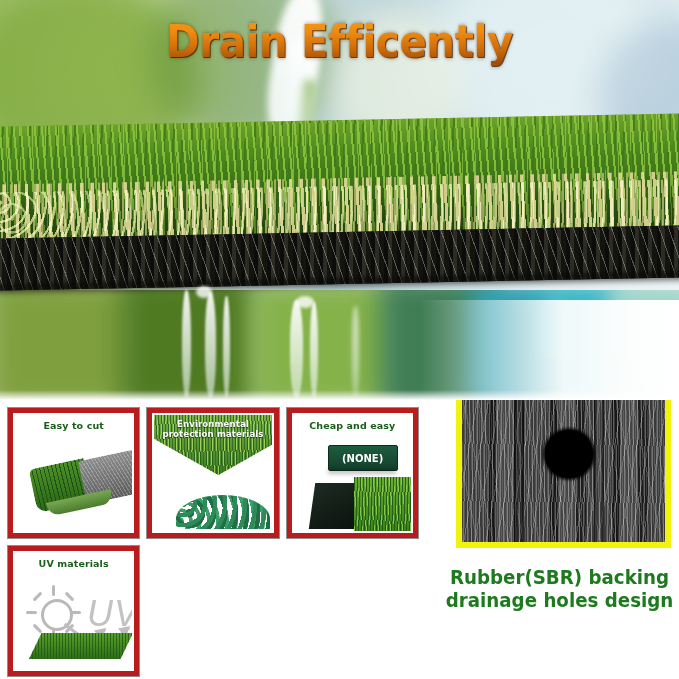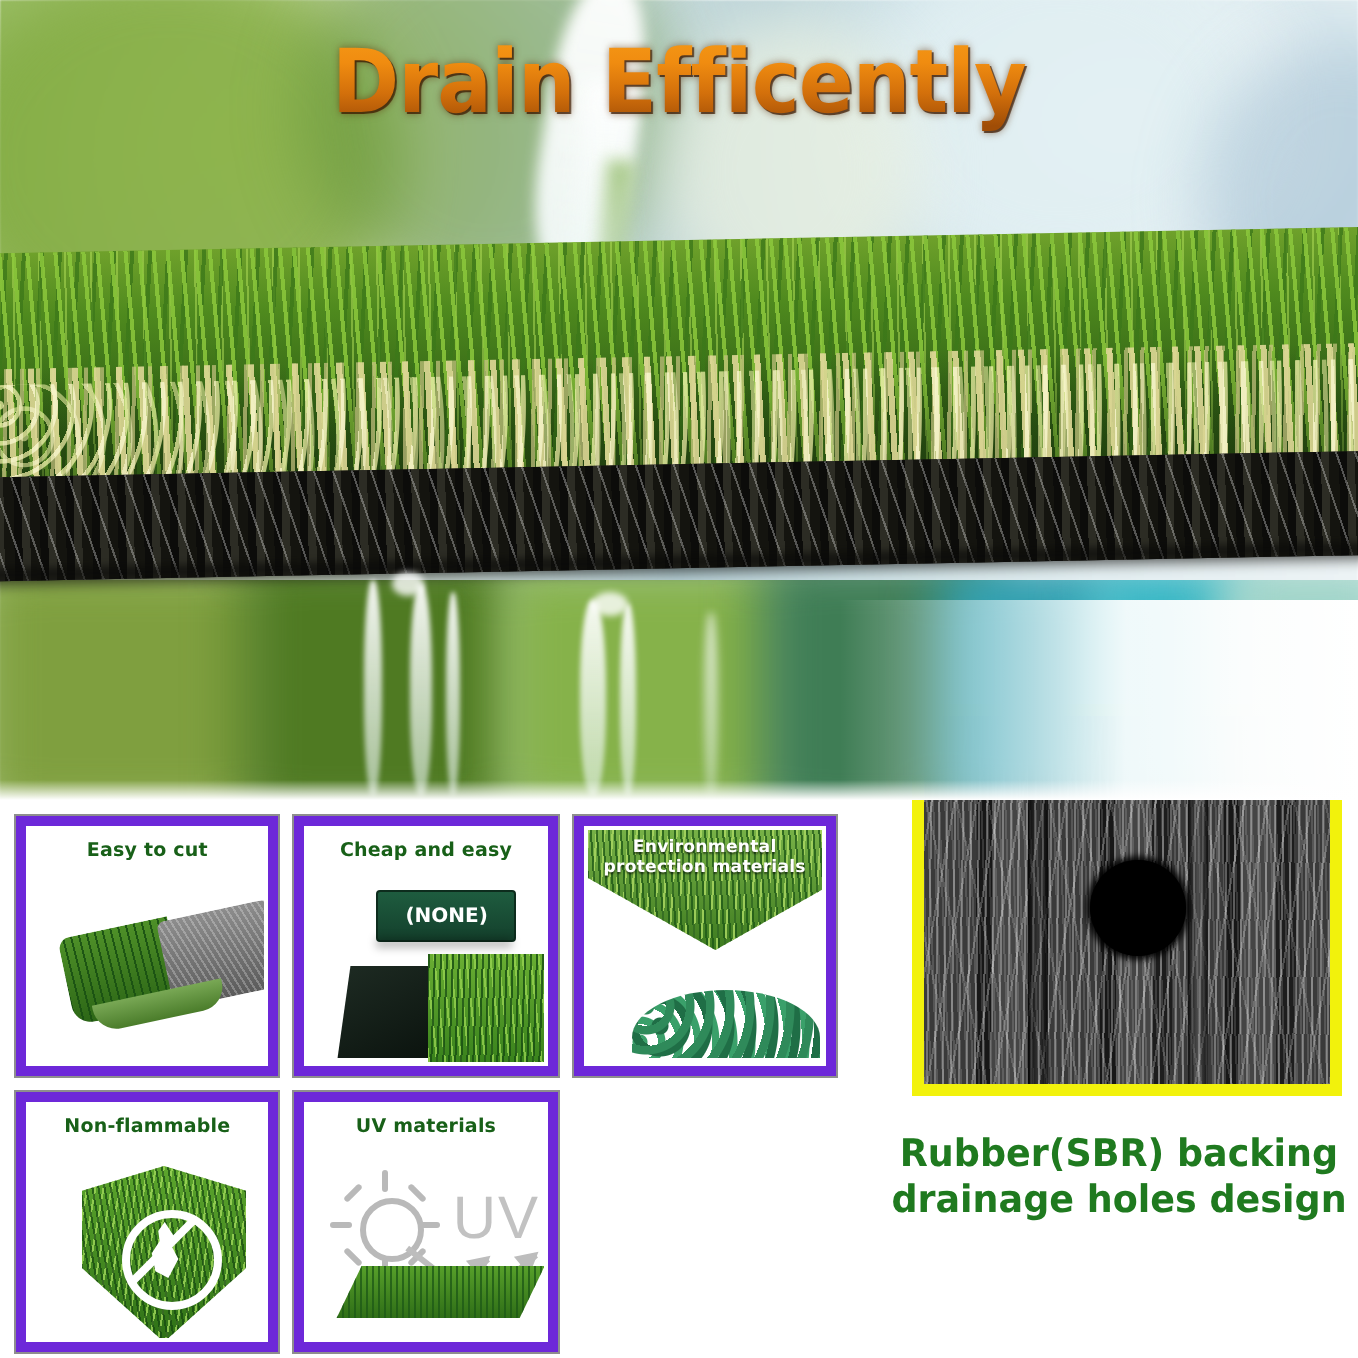--- a/index.html
+++ b/index.html
@@ -93,21 +93,21 @@
   .bk6{left:545px;top:-10px;width:80px;height:130px;background:#35b6c4;}
   .bk7{left:610px;top:-10px;width:90px;height:130px;background:#9fd4c8;}
   .hero-fade{position:absolute;left:420px;top:300px;width:260px;height:104px;z-index:5;
     background:linear-gradient(90deg,rgba(255,255,255,0),rgba(255,255,255,.92) 55%,#fff 100%);}
   .hero-bottom-fade{position:absolute;left:0;bottom:0;width:679px;height:10px;z-index:5;
     background:linear-gradient(180deg,rgba(255,255,255,0),#fff);}
 
   
   .grid{position:absolute;left:8px;top:408px;width:410px;height:268px;
     display:grid;grid-template-columns:repeat(3,1fr);grid-template-rows:repeat(2,1fr);gap:8px 8px;}
-  .cell{position:relative;background:#ffffff;border:5px solid #6d28d9;outline:1px solid #8e8e8e;
+  .cell{position:relative;background:#ffffff;border:5px solid #b91c1c;outline:1px solid #8e8e8e;
     overflow:hidden;box-sizing:border-box;}
   .cell-inner{position:absolute;inset:2px;background:#fff;overflow:hidden;}
   .cap{position:absolute;left:0;right:0;top:5px;text-align:center;color:#186018;
     font-size:9.5px;font-weight:bold;font-family:"DejaVu Sans",sans-serif;z-index:5;letter-spacing:.1px;}
   .cap.onturf{color:#ffffff;text-shadow:0 1px 1px rgba(0,0,0,.55);top:4px;font-size:8.6px;}
 
   
   .roll{position:absolute;left:18px;top:44px;width:98px;height:52px;transform:rotate(-12deg);}
   .roll-grass{position:absolute;left:0;top:0;width:56px;height:44px;border-radius:6px 0 0 10px;
     background:repeating-linear-gradient(88deg,rgba(25,80,18,.9) 0 1px,rgba(0,0,0,0) 1px 4px),linear-gradient(180deg,#4e9028,#2c6616);}
@@ -149,21 +149,21 @@
       repeating-linear-gradient(100deg,rgba(160,215,90,.8) 0 1px,rgba(0,0,0,0) 1px 4px),
       linear-gradient(180deg,#5da62d,#2e7016);}
   .no-ring{position:absolute;left:46px;top:52px;width:42px;height:42px;border:4px solid #fff;border-radius:50%;}
   .no-slash{position:absolute;left:44px;top:70px;width:46px;height:4px;background:#fff;transform:rotate(-45deg);}
   .flame{position:absolute;left:58px;top:58px;width:18px;height:28px;background:#fff;
     clip-path:polygon(52% 0,82% 30%,72% 44%,90% 66%,62% 100%,26% 88%,16% 56%,38% 34%,34% 16%);}
 
   
   .sun{position:absolute;left:26px;top:46px;width:26px;height:26px;border:3px solid #b9b9b9;border-radius:50%;}
   .ray{position:absolute;background:#b9b9b9;width:3px;height:11px;border-radius:2px;}
-  .uvtext{position:absolute;left:72px;top:40px;font-size:30px;color:#c2c2c2;font-family:"Liberation Sans",sans-serif;letter-spacing:1px;}
+  .uvtext{position:absolute;left:72px;top:40px;font-size:36px;color:#c2c2c2;font-family:"Liberation Sans",sans-serif;letter-spacing:1px;font-style:italic;}
   .arrow{position:absolute;width:34px;height:3px;background:#bdbdbd;}
   .arrow::after{content:"";position:absolute;right:-2px;top:-5px;border-left:11px solid #bdbdbd;
     border-top:6px solid transparent;border-bottom:6px solid transparent;}
   .uv-pad{position:absolute;left:14px;bottom:10px;width:104px;height:26px;
     clip-path:polygon(12% 0,100% 0,88% 100%,0 100%);
     background:repeating-linear-gradient(90deg,rgba(30,90,22,.8) 0 1px,rgba(0,0,0,0) 1px 3px),linear-gradient(180deg,#57a02a,#2f6e17);}
 
   
   .pc-grass{position:absolute;left:-6px;top:22px;width:150px;height:90px;transform:rotate(-9deg);
     background:repeating-linear-gradient(84deg,rgba(22,76,16,.85) 0 1px,rgba(0,0,0,0) 1px 3px),
@@ -257,47 +257,38 @@
         <div class="roll">
           <div class="roll-grass"></div>
             <div class="roll-back"></div>
             <div class="roll-lip"></div>
         </div>
       </div>
     </div>
 
     <div class="cell">
       <div class="cell-inner">
+        <div class="turf-corner"></div>
+        <div class="cap onturf">Environmental protection materials</div>
+        <div class="pellets"></div>
+      </div>
+    </div>
+
+    <div class="cell">
+      <div class="cell-inner">
         <div class="cap">Cheap and easy</div>
         <div class="tag">
           <span>(NONE)</span>
         </div>
         <div class="tag-shadow"></div>
         <div class="swatch-dark"></div>
         <div class="swatch-grass"></div>
       </div>
     </div>
 
-    <div class="cell">
-      <div class="cell-inner">
-        <div class="turf-corner"></div>
-        <div class="cap onturf">Environmental protection materials</div>
-        <div class="pellets"></div>
-      </div>
-    </div>
-
-    <div class="cell">
-      <div class="cell-inner">
-        <div class="cap">Non-flammable</div>
-        <div class="shield"></div>
-        <div class="flame"></div>
-        <div class="no-ring"></div>
-        <div class="no-slash"></div>
-      </div>
-    </div>
 
     <div class="cell">
       <div class="cell-inner">
         <div class="cap">UV materials</div>
         <div class="sun"></div>
         <div class="ray" style="left:37px;top:32px;"></div>
         <div class="ray" style="left:37px;top:76px;"></div>
         <div class="ray" style="left:15px;top:54px;transform:rotate(90deg);"></div>
         <div class="ray" style="left:59px;top:54px;transform:rotate(90deg);"></div>
         <div class="ray" style="left:21px;top:38px;transform:rotate(45deg);"></div>

